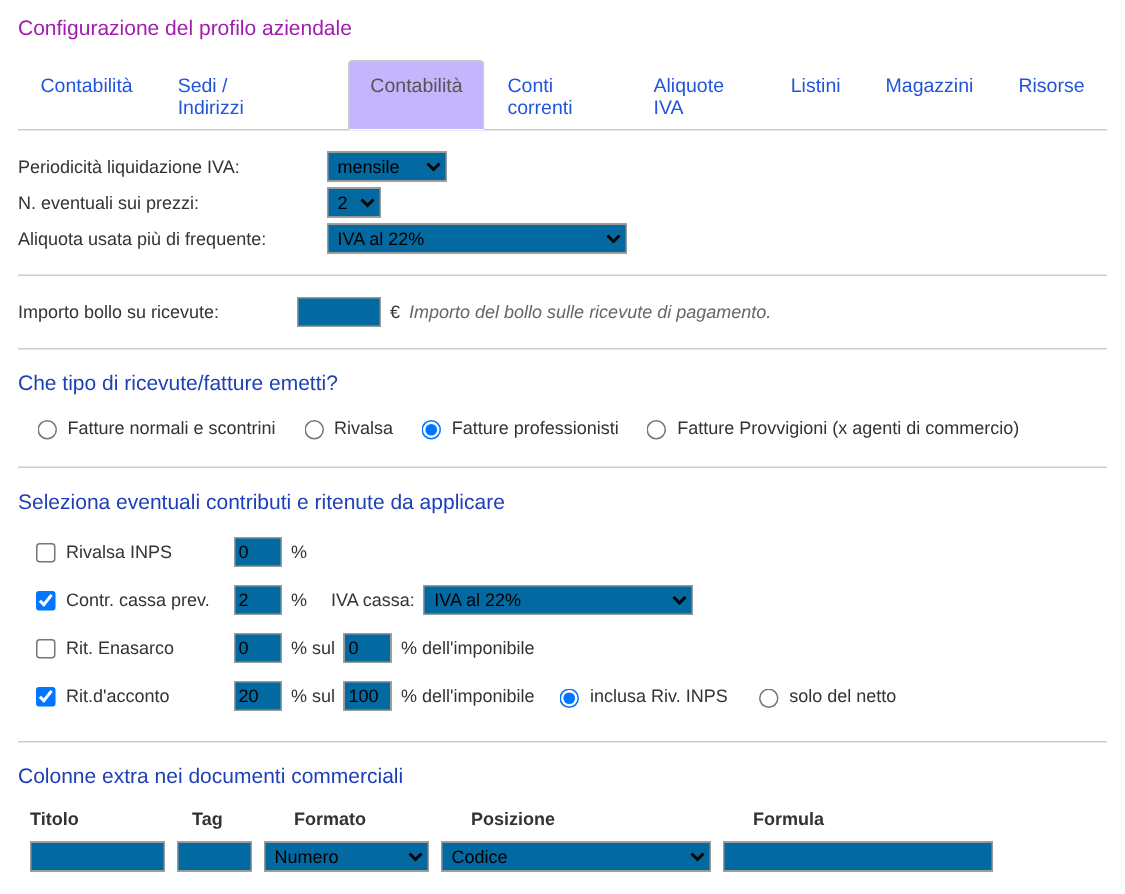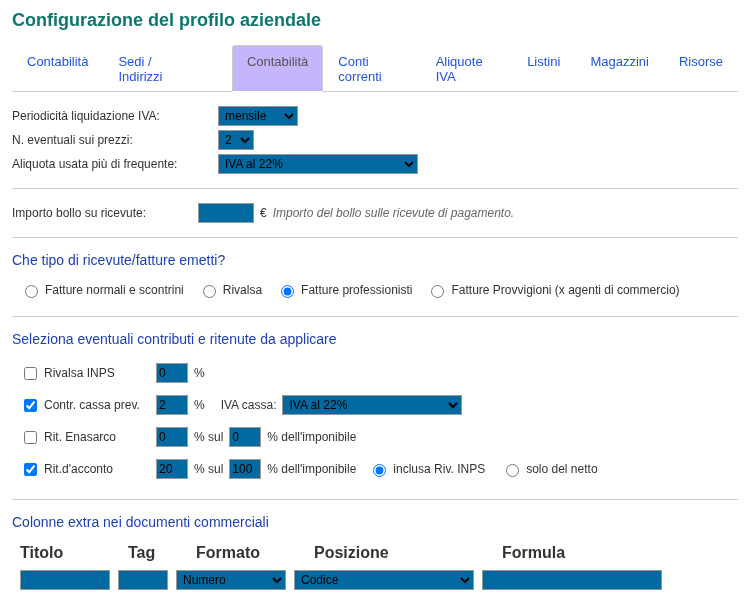--- a/index.html
+++ b/index.html
@@ -6,23 +6,23 @@
   body {
     font-family: Arial, Helvetica, sans-serif;
     font-size: 12px;
     color: #333;
     margin: 0;
     padding: 8px 12px;
     background: #fff;
     width: 750px;
   }
   h1.page-title {
-    font-size: 18px;
-    font-weight: bold;
-    color: #0f766e;
+    font-size: 14px;
+    font-weight: normal;
+    color: #a21caf;
     margin: 2px 0 14px 0;
   }
   .tabs {
     display: flex;
     border-bottom: 1px solid #ccc;
     margin-bottom: 14px;
   }
   .tab {
     padding: 8px 14px;
     color: #2255dd;
@@ -99,21 +99,21 @@
   .col-header-row, .col-value-row {
     display: flex;
     gap: 8px;
     padding: 4px 8px;
   }
   .col-titolo { width: 100px; }
   .col-tag { width: 60px; }
   .col-formato { width: 110px; }
   .col-posizione { width: 180px; }
   .col-formula { width: 180px; }
-  .col-header-row span { font-size: 16px; color: #333; font-weight: bold; }
+  .col-header-row span { font-size: 12px; color: #333; font-weight: bold; }
 </style>
 </head>
 <body>
 
 <h1 class="page-title">Configurazione del profilo aziendale</h1>
 
 <div class="tabs">
   <div class="tab">Contabilità</div>
   <div class="tab">Sedi / Indirizzi</div>
   <div class="tab active">Contabilità</div>

